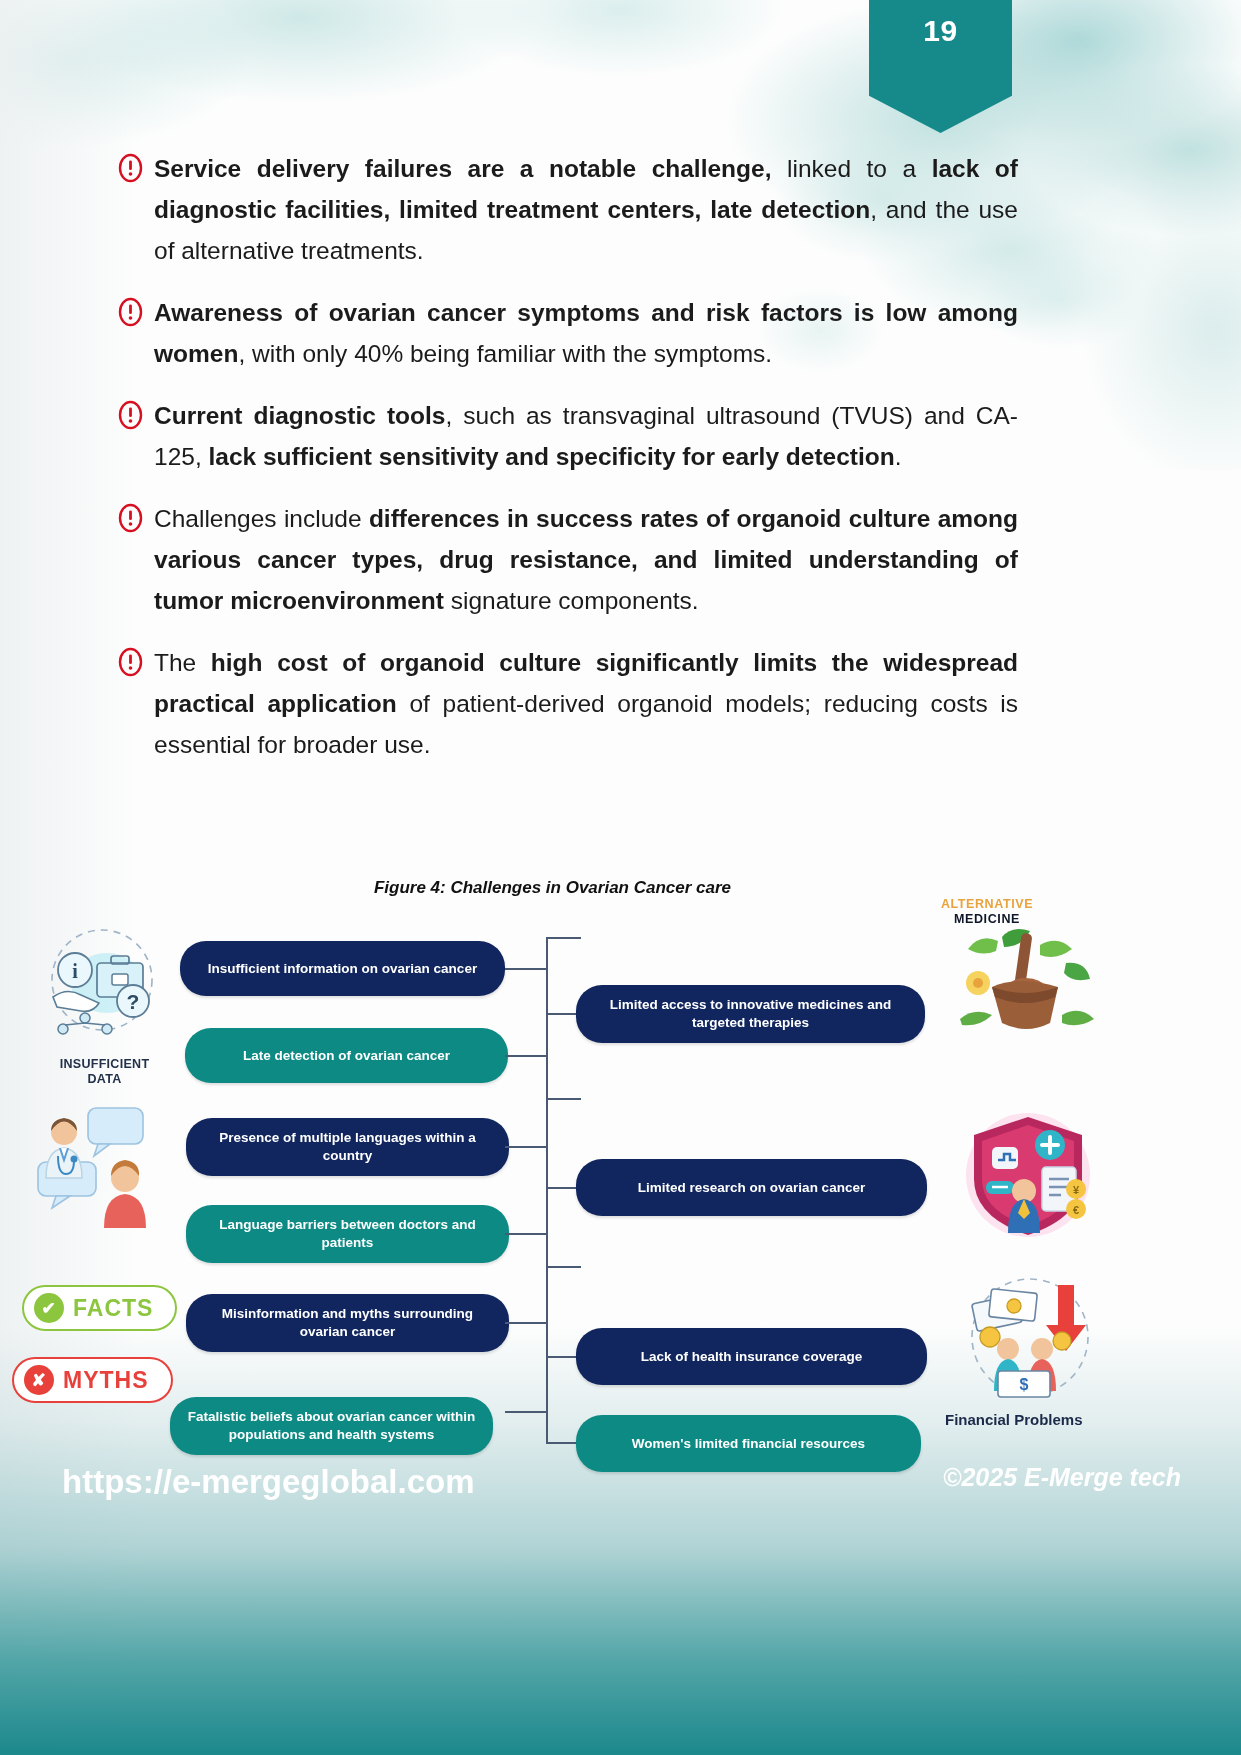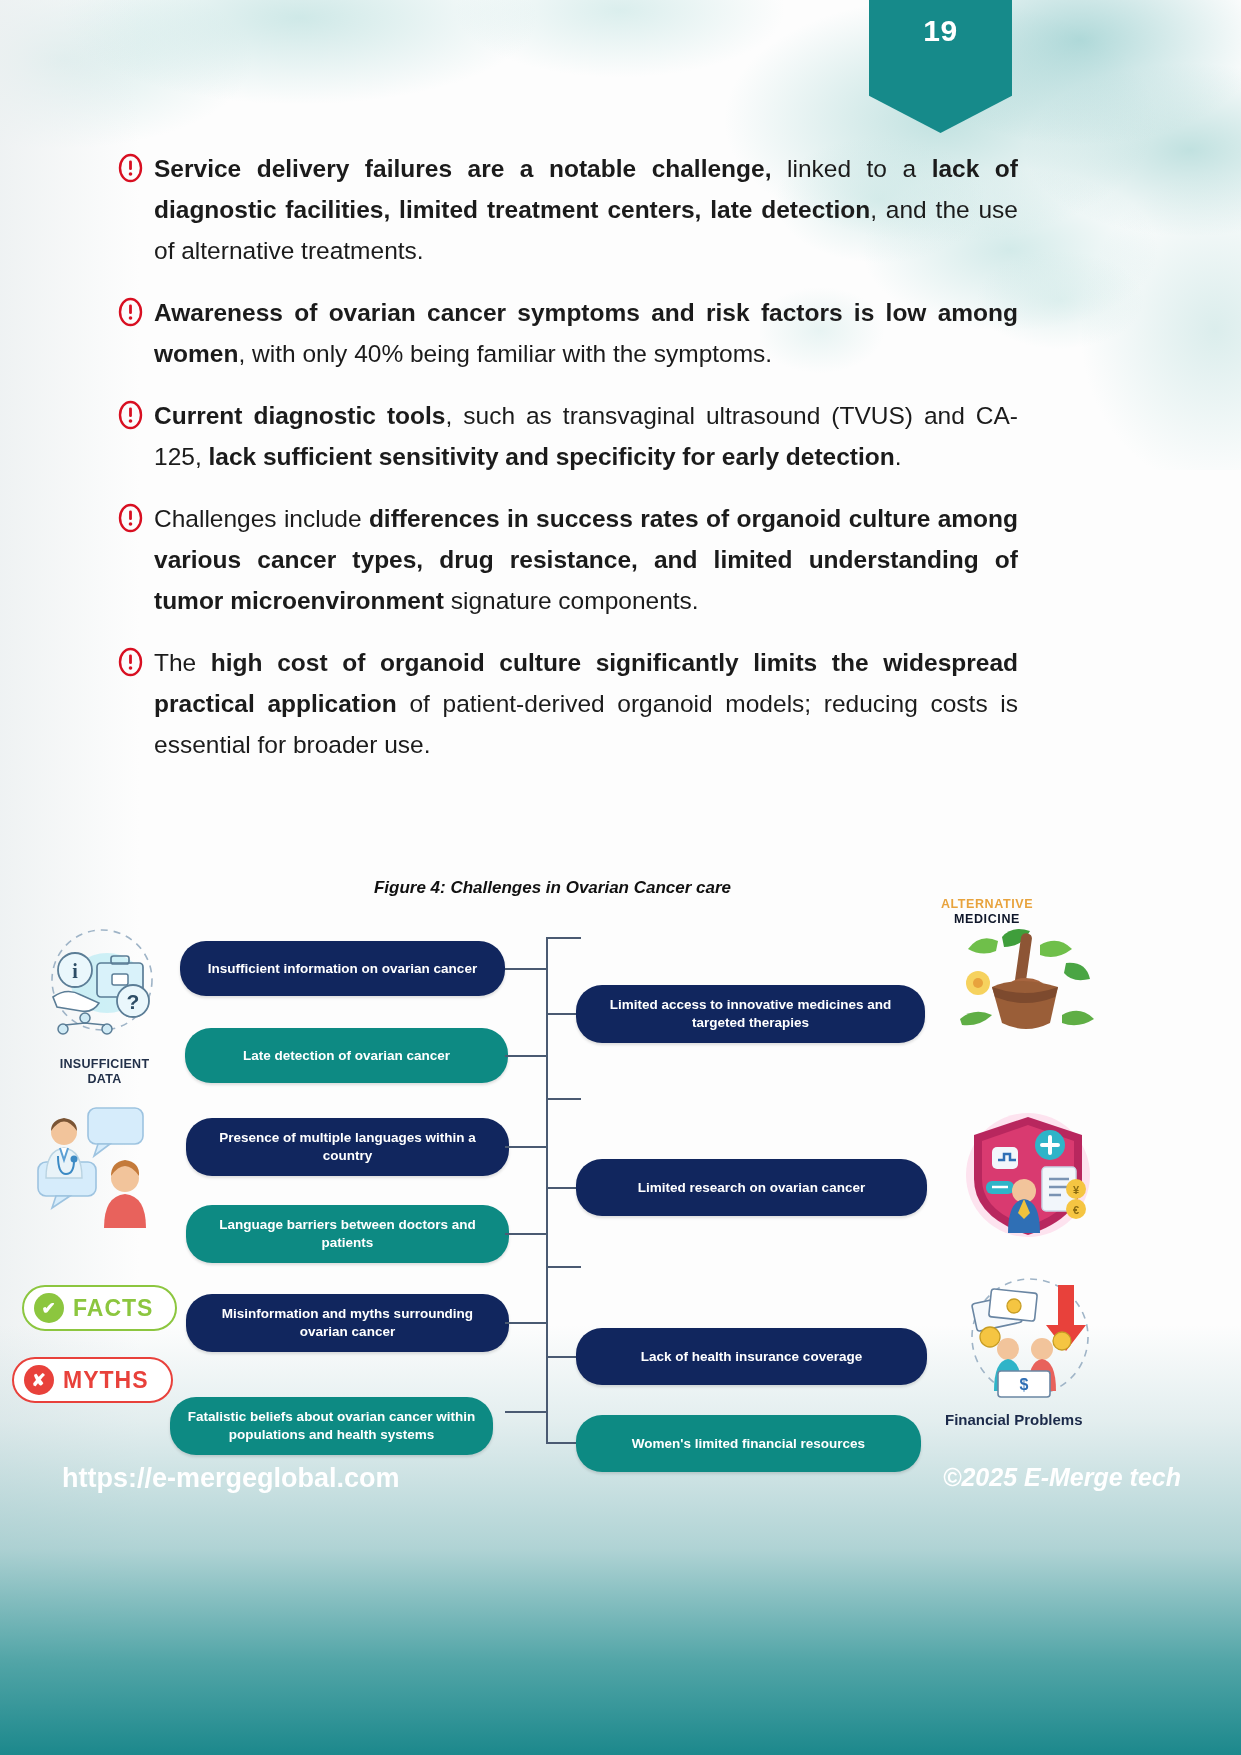--- a/index.html
+++ b/index.html
@@ -161,21 +161,21 @@
   .alt-l2 { color: #0f172a; }
 
   .fin-label {
     position: absolute;
     font-size: 15px; font-weight: bold; color: #1b2a4a;
   }
 
   
   .footer-url {
     position: absolute; left: 62px; top: 1463px;
-    color: #ffffff; font-size: 27px; font-weight: bold;
+    color: #ffffff; font-size: 33px; font-weight: bold;
   }
   .footer-copy {
     position: absolute; right: 60px; top: 1463px;
     color: #ffffff; font-size: 25px; font-weight: bold; font-style: italic;
   }
 </style>
 </head>
 <body>
 
 <div class="page">

